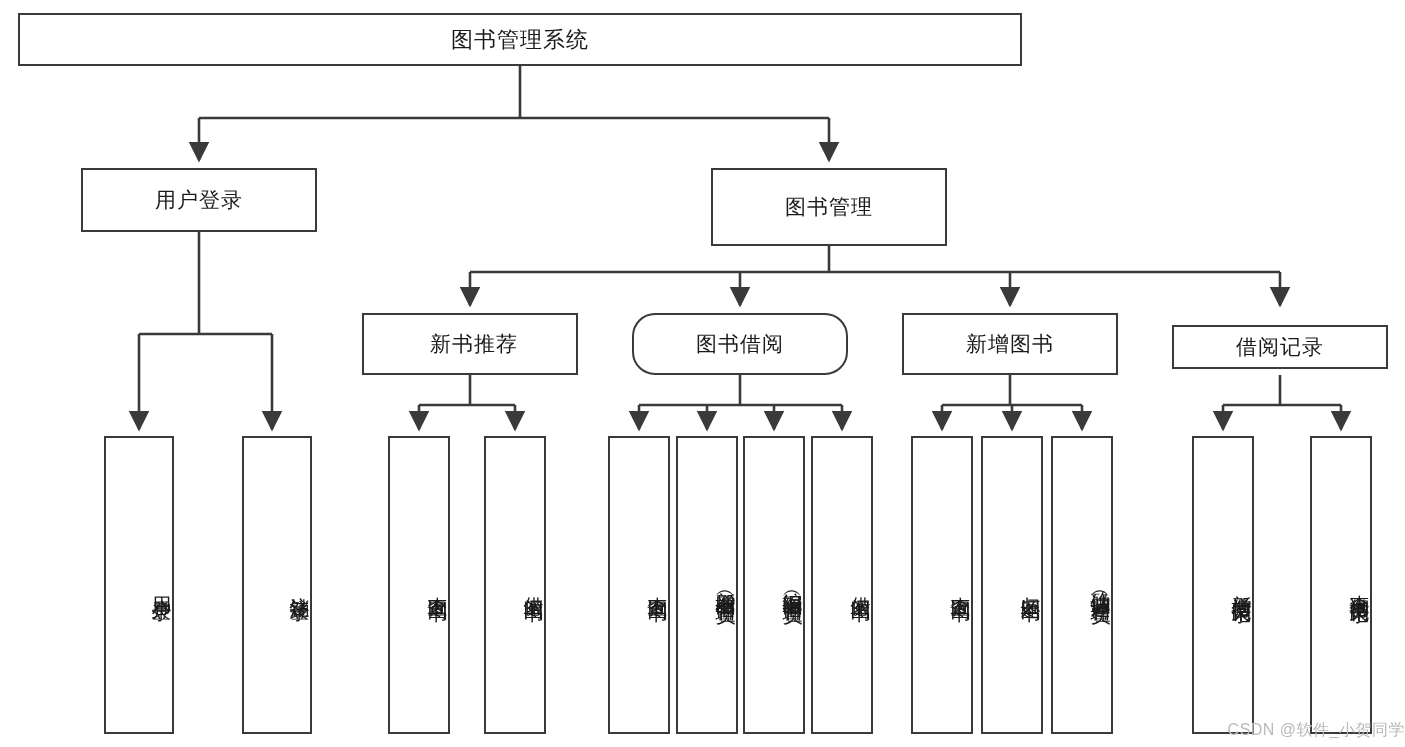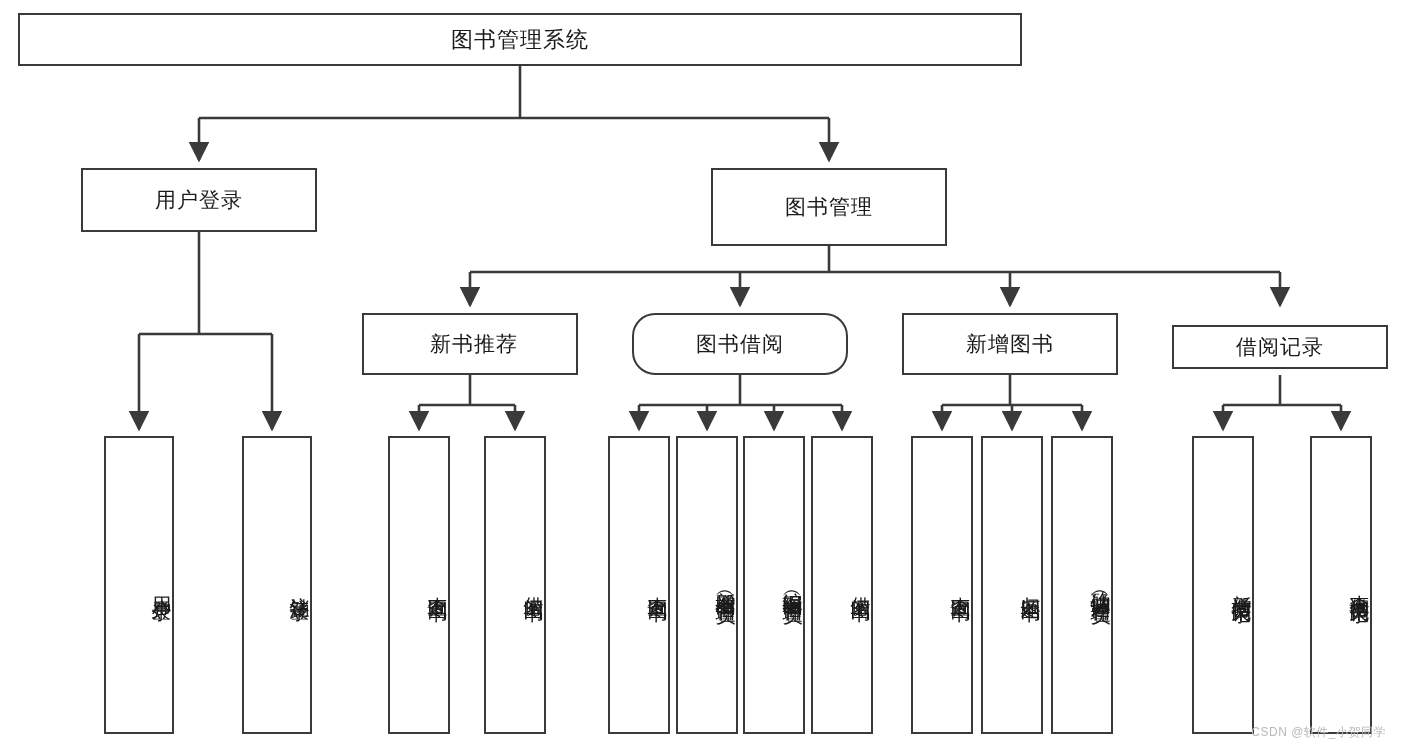--- a/index.html
+++ b/index.html
@@ -34,23 +34,23 @@
     line-height:1.05;
     padding-top:6px;
     padding-bottom:6px;
     align-items:flex-start;
     justify-content:center;
   }
   .node.v span{display:block;}
   svg.links{position:absolute;left:0;top:0;width:1405px;height:747px;pointer-events:none;}
   .watermark{
     position:absolute;
-    right:19px;
+    right:0;
     bottom:6px;
-    font-size:12px;
+    font-size:16px;
     color:#b9b9b9;
     letter-spacing:0.5px;
     white-space:nowrap;
   }
 </style>
 </head>
 <body>
 
 <div id="diagram">
 

